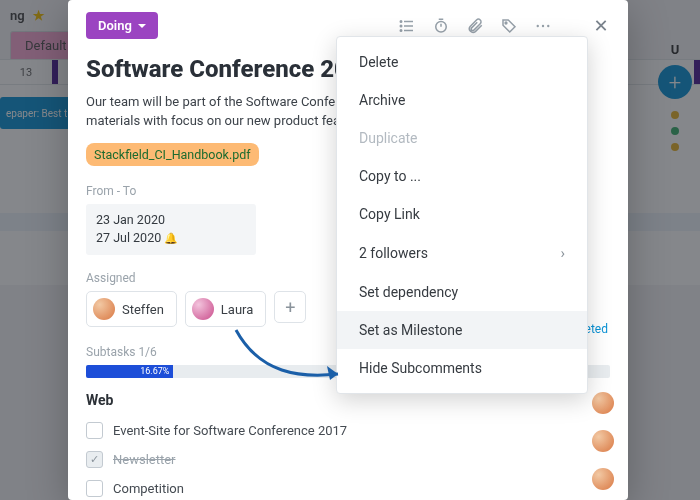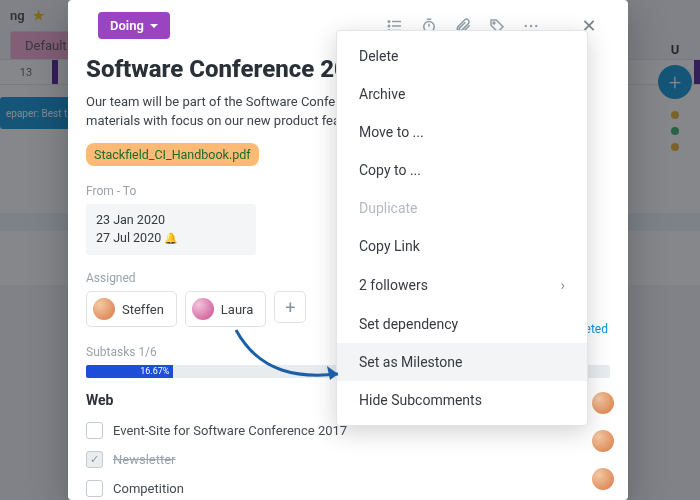--- a/index.html
+++ b/index.html
@@ -12,21 +12,21 @@
 .bg-timeline{background:#fff;border-top:1px solid #e3e6ea;border-bottom:1px solid #e3e6ea;height:26px;display:flex}
 .bg-cell{flex:0 0 58px;border-right:6px solid #4c1d95;font-size:11px;color:#666;display:flex;align-items:center;justify-content:center}
 .bg-bar-area{position:relative;height:200px;background:#fff}
 .bg-bar{position:absolute;height:32px;border-radius:3px;font-size:10px;color:#fff;display:flex;align-items:center;padding:0 6px;white-space:nowrap;overflow:hidden}
 .bg-right{position:absolute;right:0;top:42px;width:50px;display:flex;flex-direction:column;align-items:center;gap:8px}
 .bg-add{width:34px;height:34px;border-radius:50%;background:#0b93d6;color:#fff;display:flex;align-items:center;justify-content:center;font-size:22px;font-weight:300}
 .bg-ul{font-size:13px;font-weight:700;color:#333}
 .bg-dot{width:8px;height:8px;border-radius:50%}
 .overlay{position:absolute;inset:0;background:rgba(30,34,40,0.54)}
 .modal{position:absolute;left:68px;top:0;width:560px;height:500px;background:#fff;border-radius:4px;box-shadow:0 10px 40px rgba(0,0,0,0.25);display:flex;flex-direction:column}
-.m-head{display:flex;align-items:center;padding:12px 30px;gap:16px}
+.m-head{display:flex;align-items:center;padding:12px 18px;gap:16px}
 .status-btn{background:#9b44c1;color:#fff;border:none;border-radius:4px;padding:6px 12px;font-size:13px;font-weight:600;display:flex;align-items:center;gap:6px;cursor:pointer}
 .caret{width:0;height:0;border-left:4px solid transparent;border-right:4px solid transparent;border-top:4px solid #fff}
 .spacer{flex:1}
 .hicon{width:18px;height:18px;color:#96a0a9;cursor:pointer;display:flex;align-items:center;justify-content:center}
 .hclose{width:18px;height:18px;color:#7a838c;cursor:pointer;font-size:18px;display:flex;align-items:center;justify-content:center}
 .m-body{padding:4px 18px 0 18px;overflow:hidden}
 .m-title{font-size:24px;font-weight:800;color:#2a3038;margin-bottom:10px}
 .m-desc{font-size:13px;color:#3d434a;line-height:1.45;margin-bottom:12px}
 .attach{display:inline-block;background:#fdba74;color:#1d6b2f;font-size:12.5px;padding:4px 8px;border-radius:8px;margin-bottom:18px}
 .flabel{font-size:12px;color:#9aa3ab;margin-bottom:6px}
@@ -38,21 +38,21 @@
 .av{width:22px;height:22px;border-radius:50%}
 .add-chip{width:32px;height:32px;border:1px solid #dee3e8;border-radius:5px;display:flex;align-items:center;justify-content:center;color:#8a939b;font-size:18px;cursor:pointer}
 .subhdr{font-size:12px;color:#9aa3ab;margin-bottom:6px}
 .progress{height:13px;background:#e8ecef;border-radius:2px;overflow:hidden;margin-bottom:14px;position:relative}
 .pfill{height:100%;background:#1d4ed8;color:#fff;font-size:9px;text-align:right;padding-right:4px;line-height:13px}
 .group{font-size:14px;font-weight:700;color:#2c3137;margin-bottom:8px}
 .strow{display:flex;align-items:center;gap:10px;padding:6px 0;font-size:13px;color:#454b52}
 .cb{width:17px;height:17px;border:1.5px solid #c3cad1;border-radius:3px;flex-shrink:0;display:flex;align-items:center;justify-content:center}
 .cb.done{background:#e9edf0;border-color:#c3cad1;color:#8a939b;font-size:11px}
 .stx.done{text-decoration:line-through;color:#9aa3ab}
-.menu{position:absolute;left:336px;top:30px;width:252px;background:#fff;border:1px solid #e1e5e9;border-radius:4px;box-shadow:0 6px 24px rgba(0,0,0,0.18);padding:6px 0}
+.menu{position:absolute;left:336px;top:36px;width:252px;background:#fff;border:1px solid #e1e5e9;border-radius:4px;box-shadow:0 6px 24px rgba(0,0,0,0.18);padding:6px 0}
 .mi{padding:11px 22px;font-size:14px;color:#363b41;cursor:pointer;display:flex;align-items:center;justify-content:space-between}
 .mi:hover,.mi.hl{background:#f2f4f6}
 .mi.disabled{color:#b3bac1;cursor:default}
 .mi .chev{color:#8a939b;font-size:15px}
 .completed-link{position:absolute;right:20px;top:322px;color:#0b93d6;font-size:12px}
 .avatar-col{position:absolute;right:14px;top:392px;display:flex;flex-direction:column;gap:16px}
 .avatar-col .av{width:22px;height:22px}
 .arrow{position:absolute;left:230px;top:324px;width:120px;height:64px;pointer-events:none}
 </style>
 </head>
@@ -187,28 +187,25 @@
   </div>
 </div>
 
 <div class="menu">
   <div class="mi">
       <span>Delete</span>
     </div>
   <div class="mi">
       <span>Archive</span>
     </div>
-  <div class="mi">
-      <span>Move to ...</span>
-    </div>
-  <div class="mi">
-      <span>Copy to ...</span>
-    </div>
   <div class="mi disabled">
       <span>Duplicate</span>
+    </div>
+  <div class="mi">
+      <span>Copy to ...</span>
     </div>
   <div class="mi">
       <span>Copy Link</span>
     </div>
   <div class="mi">
       <span>2 followers</span>
       <span class="chev">›</span>
     </div>
   <div class="mi">
       <span>Set dependency</span>

